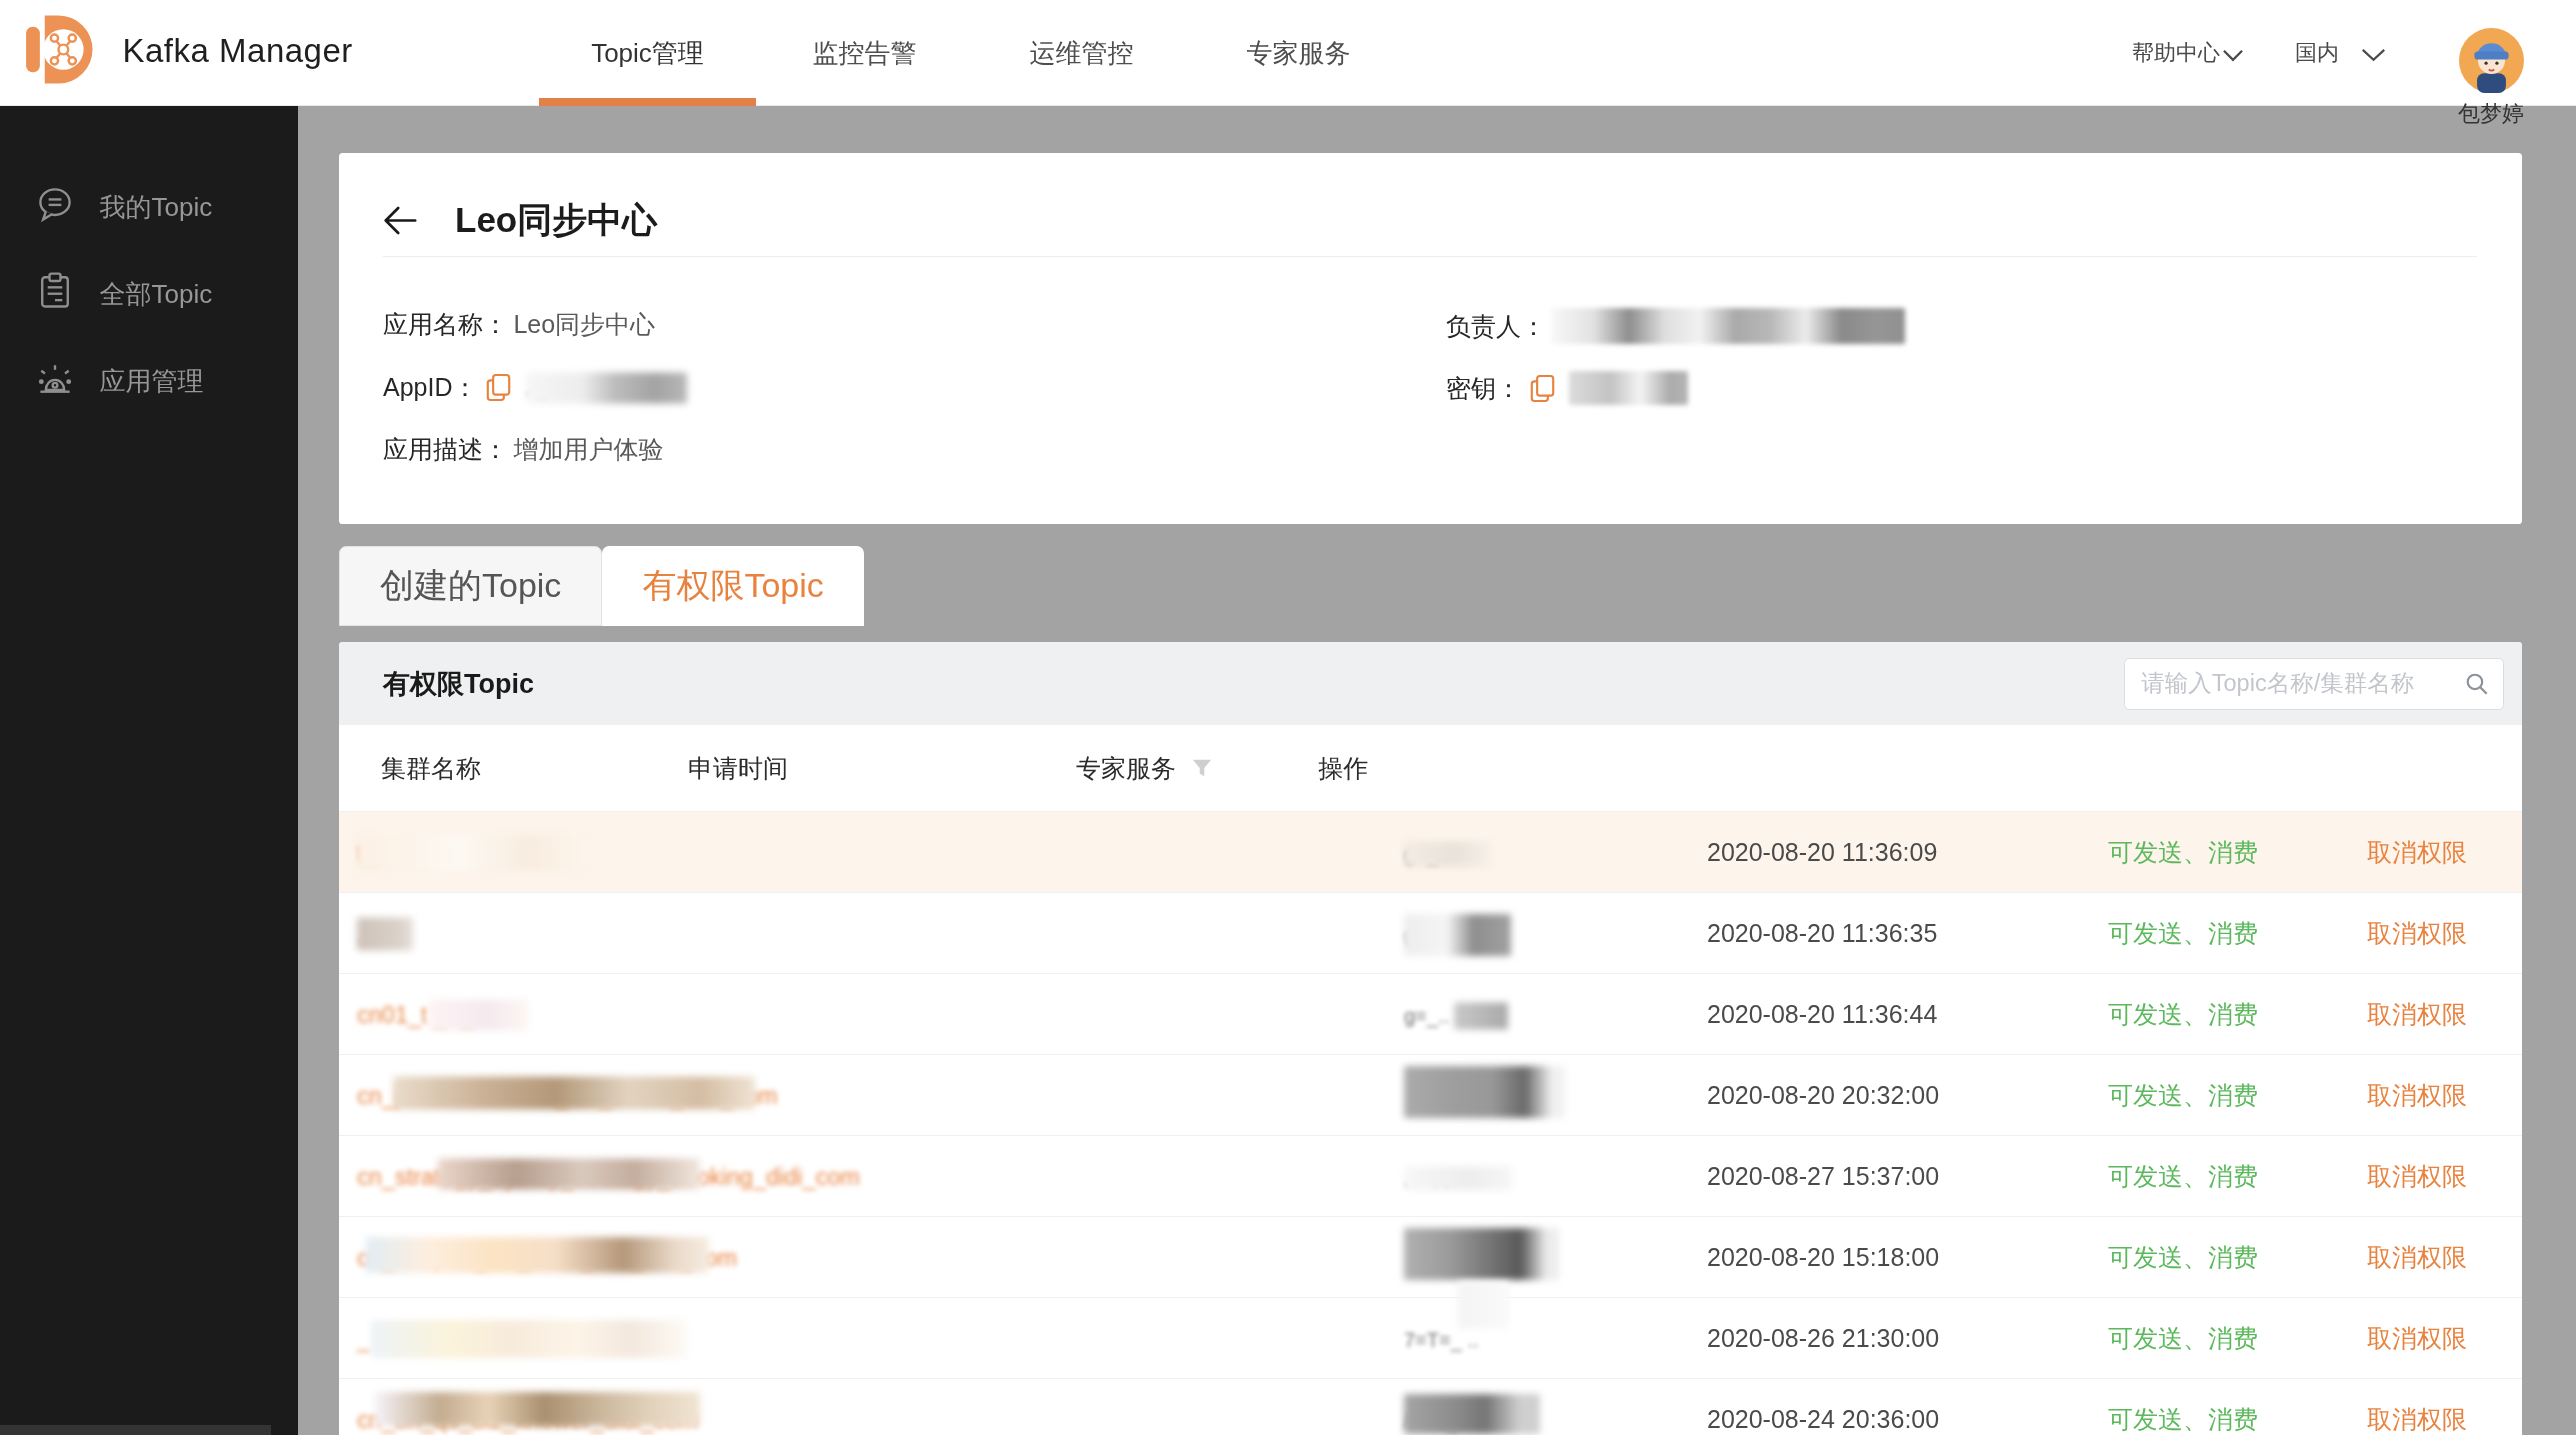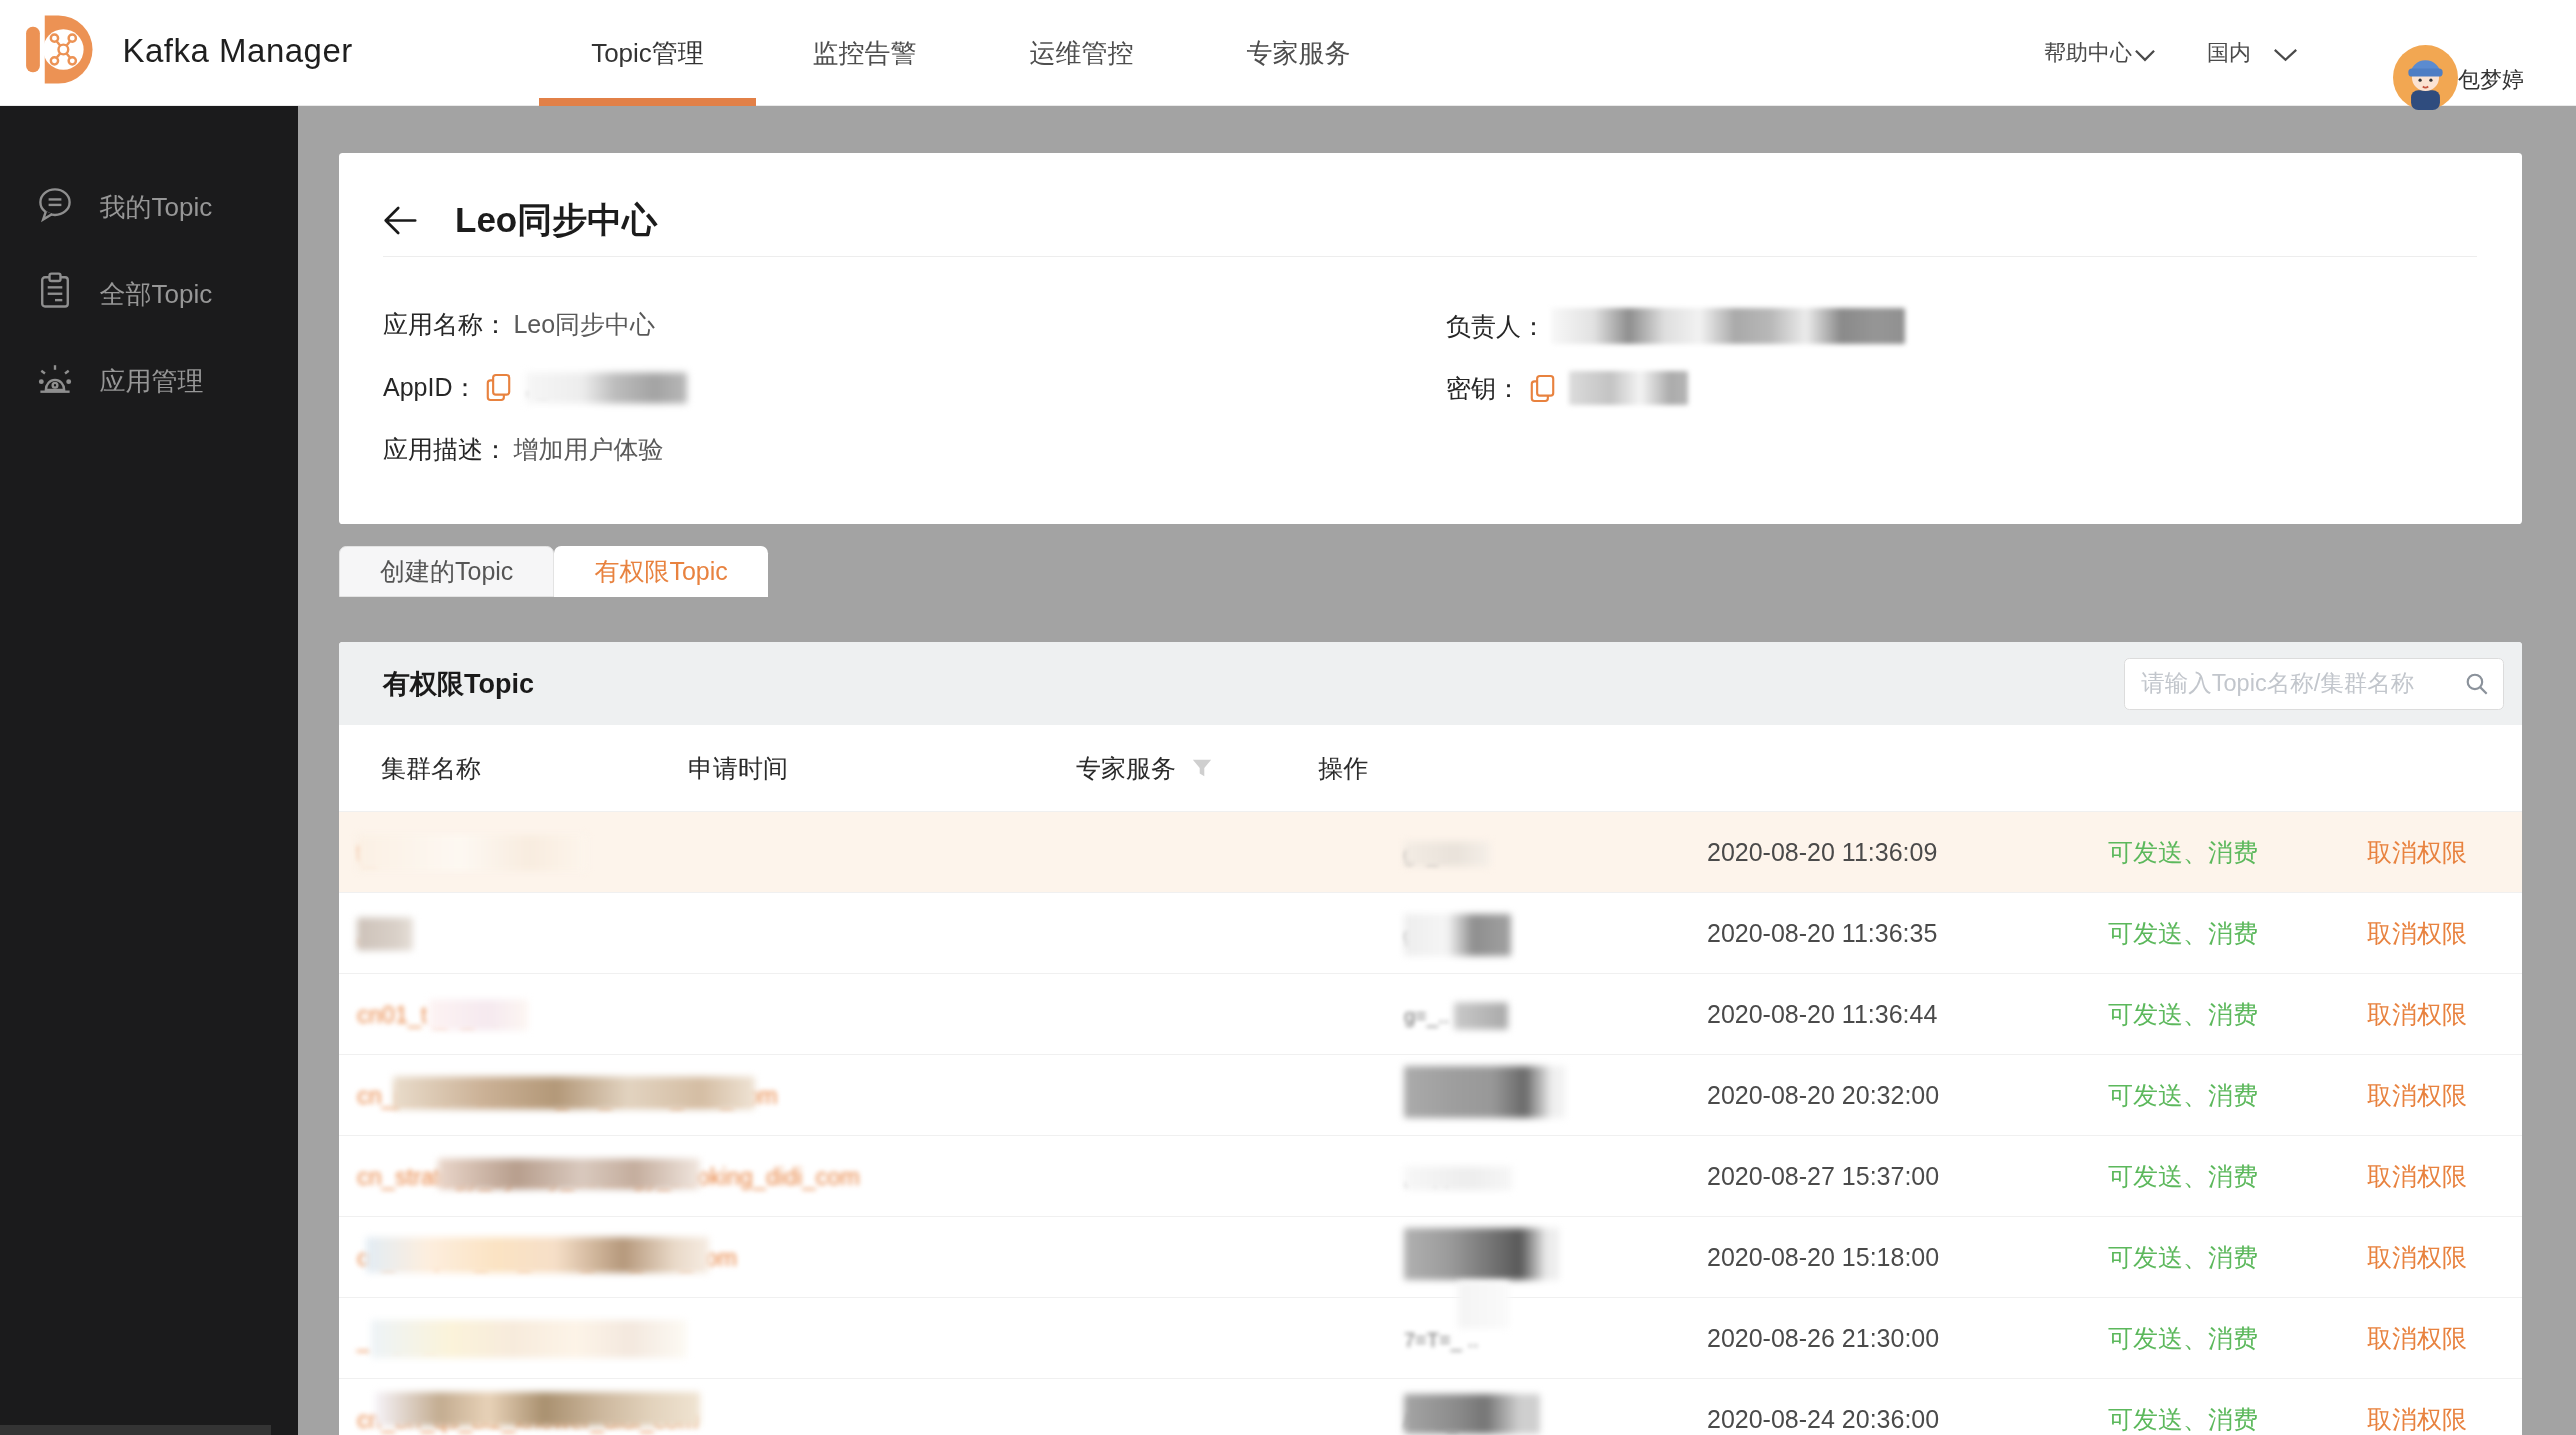--- a/index.html
+++ b/index.html
@@ -10,21 +10,21 @@
   .navbar{position:absolute;left:0;top:0;width:2576px;height:106px;background:#fff;border-bottom:0.9px solid #EAEAEA;z-index:30;}
   .brand{position:absolute;left:18px;top:9px;display:flex;align-items:center;gap:23.5px;}
   .brand-name{font-size:33px;font-weight:500;color:#1f1f1f;letter-spacing:0.5px;}
   .nav-tabs{position:absolute;left:539px;top:0;height:106px;display:flex;}
   .nav-tab{width:217px;height:106px;line-height:106px;text-align:center;font-size:26px;color:#4e4e4e;cursor:pointer;position:relative;}
   .nav-tab.active{color:#333;}
   .nav-tab.active::after{content:"";position:absolute;left:0;right:0;bottom:0;height:8.1px;background:#E28047;}
   .nav-right{position:absolute;right:52px;top:0;height:106px;display:flex;align-items:center;}
   .nav-link{font-size:22px;color:#4a4a4a;display:flex;align-items:flex-end;gap:2px;cursor:pointer;}
   .chev{display:inline-block;}
-  .user-col{display:flex;flex-direction:row;align-items:center;margin-left:95px;margin-top:51px;}
+  .user-col{display:flex;flex-direction:column;align-items:center;margin-left:72px;margin-top:51px;}
   .user-name{font-size:22px;color:#333;margin-top:3.6px;}
 
   
   .sidebar{position:absolute;left:0;top:106px;width:298px;height:1330px;background:#1B1B1C;}
   .side-list{padding-top:58px;}
   .side-item{height:87px;display:flex;align-items:center;padding-left:34px;gap:23.5px;color:#979797;font-size:26px;cursor:pointer;}
   .side-item svg{flex:0 0 auto;}
   .side-thumb{position:absolute;left:0;bottom:0;width:271px;height:11px;background:#343434;}
 
   
@@ -40,21 +40,21 @@
 
   
   .rd{display:inline-block;height:33px;border-radius:1.8px;filter:blur(2.7px);vertical-align:middle;}
   .frag{color:#E8823F;font-size:23.5px;filter:blur(2.7px);white-space:nowrap;}
   .gfrag{color:#6e6e6e;font-size:20px;filter:blur(2.3px);white-space:nowrap;}
   .redwrap{position:relative;display:inline-flex;align-items:center;}
   .veil{position:absolute;left:0;top:50%;transform:translateY(-50%);border-radius:1.8px;filter:blur(3.6px);}
 
   
   .topic-tabs{position:absolute;left:339px;top:546px;display:flex;}
-  .t-tab{height:51px;padding:0 40px;display:flex;align-items:center;font-size:25px;cursor:pointer;border-radius:7.2px 7.2px 0 0;}
+  .t-tab{height:80px;padding:0 40px;display:flex;align-items:center;font-size:34px;cursor:pointer;border-radius:7.2px 7.2px 0 0;}
   .t-tab.inactive{background:#F6F6F7;border:0.9px solid #E3E3E3;color:#555;}
   .t-tab.active{background:#fff;color:#E8823F;}
 
   
   .card-table{left:339px;top:642px;width:2183px;height:821px;overflow:hidden;}
   .panel-head{height:83px;background:#EEF0F1;display:flex;align-items:center;justify-content:space-between;padding:0 18px 0 44px;}
   .panel-title{font-size:27px;font-weight:700;color:#1a1a1a;}
   .search-box{position:relative;width:380px;height:52px;background:#fff;border:0.9px solid #DCDCDC;border-radius:5.4px;display:flex;align-items:center;}
   .search-box input{border:none;outline:none;background:transparent;flex:1;height:100%;padding:0 9px 0 16.3px;font-size:23.5px;color:#444;}
   .search-box input::placeholder{color:#C2C6CC;}

